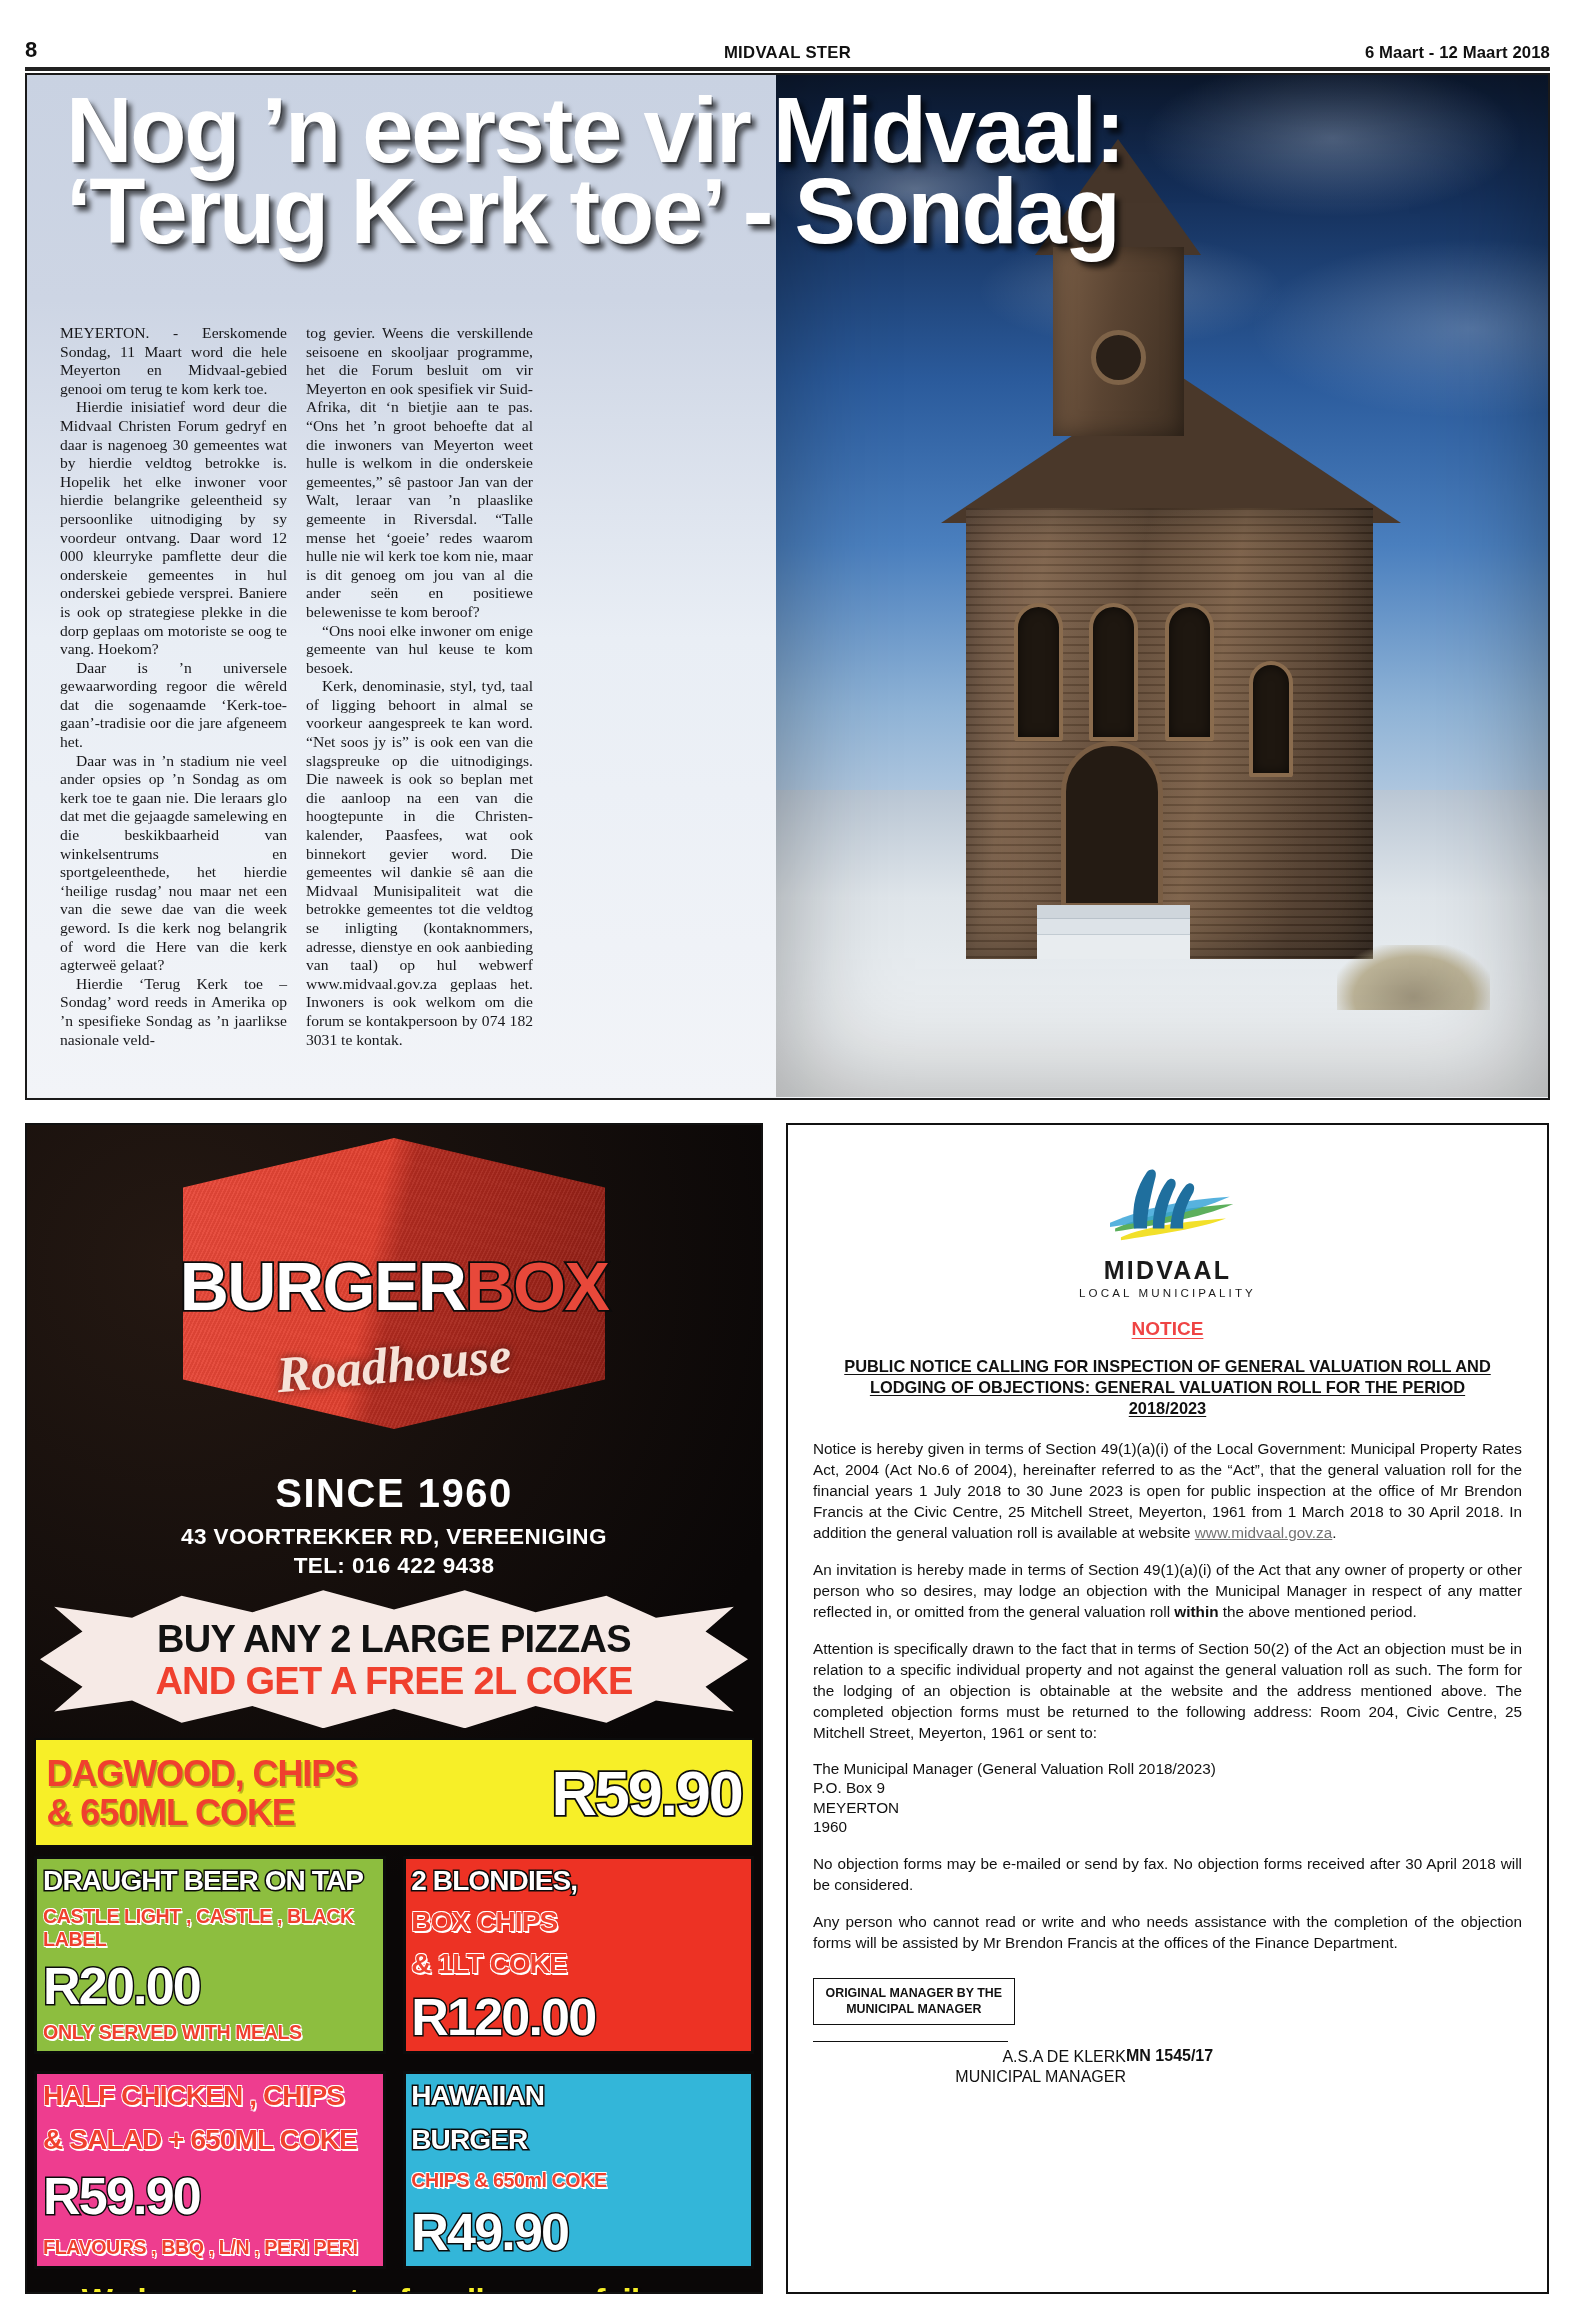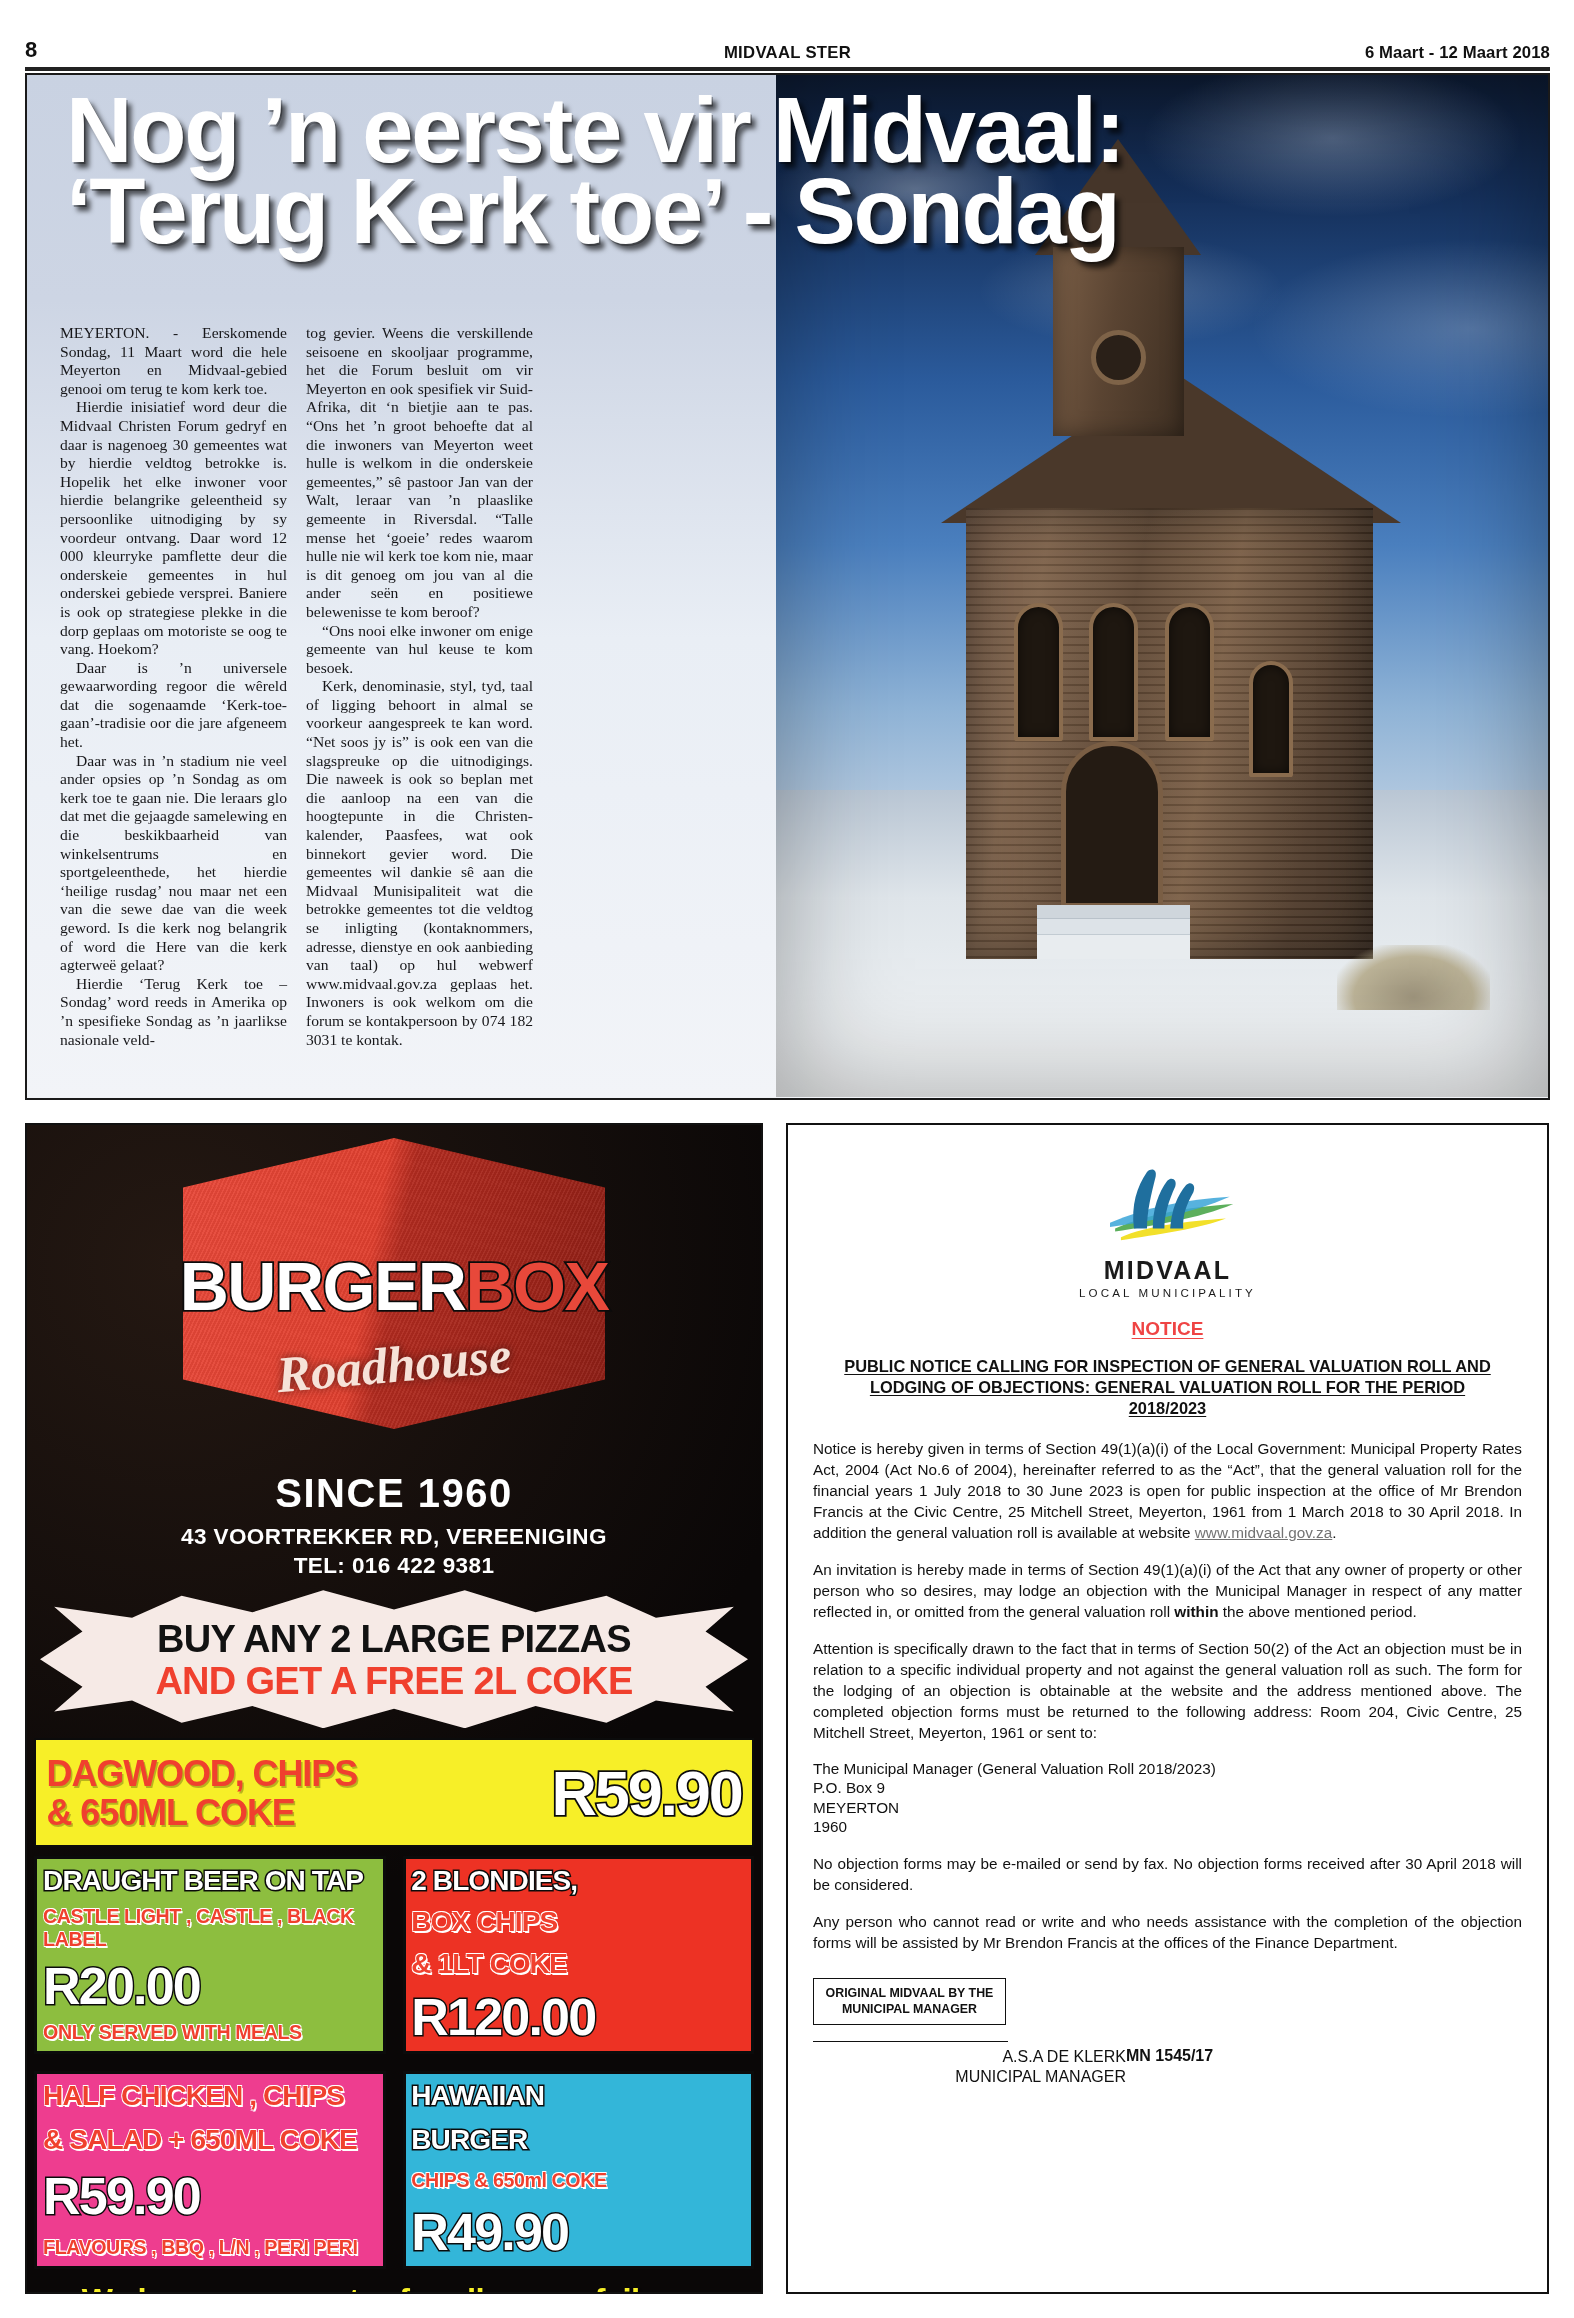--- a/index.html
+++ b/index.html
@@ -291,21 +291,21 @@
       <div class="ad-logo">
         <div class="box-shape"></div>
         <div class="burger-word">
           <span class="w1">BURGER</span><span class="w2">BOX</span>
         </div>
         <div class="roadhouse">Roadhouse</div>
       </div>
 
       <div class="since">SINCE 1960</div>
       <div class="addr">43 VOORTREKKER RD, VEREENIGING</div>
-      <div class="tel">TEL: 016 422 9381</div>
+      <div class="tel">TEL: 016 422 9438</div>
 
       <div class="starburst">
         <div class="star-bg"></div>
         <div class="star-l1">BUY ANY 2 LARGE PIZZAS</div>
         <div class="star-l2">AND GET A FREE 2L COKE</div>
       </div>
 
       <div class="deal-yellow">
         <div class="dy-text">
           <div class="dy-l1">DAGWOOD, CHIPS</div>
@@ -385,21 +385,21 @@
 
         <p class="addrline">The Municipal Manager (General Valuation Roll 2018/2023)</p>
         <p class="addrline">P.O. Box 9</p>
         <p class="addrline">MEYERTON</p>
         <p class="addrline" style="margin-bottom:16px">1960</p>
 
         <p>No objection forms may be e-mailed or send by fax. No objection forms received after 30 April 2018 will be considered.</p>
         <p>Any person who cannot read or write and who needs assistance with the completion of the objection forms will be assisted by Mr Brendon Francis at the offices of the Finance Department.</p>
 
         <div class="sig-box">
-          <div>ORIGINAL MIDVAAL BY THE</div>
+          <div>ORIGINAL MANAGER BY THE</div>
           <div>MUNICIPAL MANAGER</div>
         </div>
 
         <div class="sig-rule"></div>
         <div class="sig-row">
           <div class="sig-name">
             <div>A.S.A DE KLERK</div>
             <div>MUNICIPAL MANAGER</div>
           </div>
           <div class="sig-ref">MN 1545/17</div>

